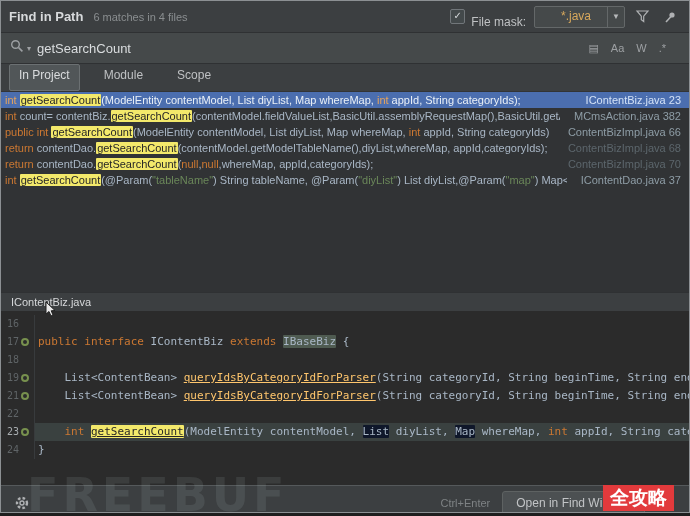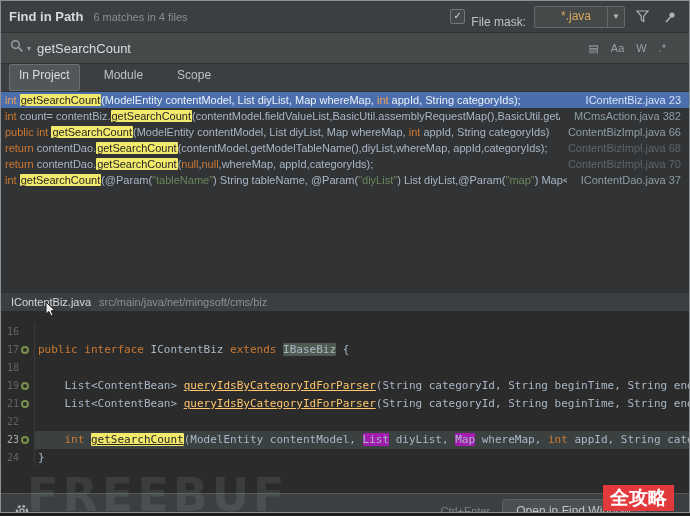--- a/index.html
+++ b/index.html
@@ -48,35 +48,35 @@
   .row.selected .sk { color:#E8A45C; }
   .sm { background:#F3E96B; color:#262626; border-radius:1px; padding:0 1px; }
   .ss { color:#6A8759; }
   
   .pathbar { height:19px; flex:none; box-sizing:border-box; background:#3C3F41;
              border-top:1px solid #2F3133; display:flex; align-items:center; gap:8px;
              padding:0 10px; font-size:11px; }
   .path-file { color:#D6D8DA; }
   .path-dir { color:#8A8F93; }
   
-  .editor { height:170px; flex:none; background:#2B2B2B; overflow:hidden; padding-top:12px;
+  .editor { height:170px; flex:none; background:#2B2B2B; overflow:hidden; padding-top:4px;
             font-family:"DejaVu Sans Mono", monospace; font-size:11px; }
   .eline { display:flex; height:18px; line-height:18px; white-space:pre; }
   .gutter { width:34px; flex:none; display:flex; align-items:center; box-sizing:border-box;
             padding-right:2px; border-right:1px solid #383B3D; }
   .gnum { width:18px; text-align:right; color:#5F6467; font-size:10px; }
   .gicon { width:12px; display:flex; align-items:center; justify-content:center; }
   .marker { width:8px; height:8px; border:2px solid #77904E; border-radius:50%; box-sizing:border-box; }
   .ecode { flex:1; color:#A9B7C6; overflow:hidden; padding-left:3px; }
   .eline.current .ecode { background:#3A4140; }
   .eline.current .gnum { color:#A8ADB0; }
   .ek { color:#CC7832; }
   .emethod { color:#FFC66D; text-decoration:underline; }
   .ehl { background:#4F5B51; border-radius:1px; }
-  .eocc { background:#a21caf; border-radius:1px; }
+  .eocc { background:#0f172a; border-radius:1px; }
   .ematchu { background:#F3E96B; color:#262626; text-decoration:underline; border-radius:1px; }
   
   .footer { height:35px; flex:none; box-sizing:border-box; background:#3C3F41;
             border-top:1px solid #55595B; display:flex; align-items:center; padding:0 10px; gap:12px; }
   .hint { color:#7E8284; font-size:11px; }
   .open-btn { background:#4C5052; border:1px solid #5E6262; border-radius:3px; color:#C2C4C6;
               font-size:12px; padding:4px 13px; margin-right:34px; }
   
   .watermark { position:absolute; left:26px; bottom:-10px; z-index:25; pointer-events:none;
                font-family:"DejaVu Sans", sans-serif; font-weight:900; font-size:46px;
@@ -141,21 +141,20 @@
       <div class="row selected"><span class="row-code"><span class="sk">int </span><span class="sm">getSearchCount</span><span>(ModelEntity contentModel, List diyList, Map whereMap, </span><span class="sk">int</span><span> appId, String categoryIds);</span></span><span class="row-file">IContentBiz.java 23</span></div>
       <div class="row"><span class="row-code"><span class="sk">int </span><span>count= contentBiz.</span><span class="sm">getSearchCount</span><span>(contentModel.fieldValueList,BasicUtil.assemblyRequestMap(),BasicUtil.getA</span></span><span class="row-file">MCmsAction.java 382</span></div>
       <div class="row"><span class="row-code"><span class="sk">public int </span><span class="sm">getSearchCount</span><span>(ModelEntity contentModel, List diyList, Map whereMap, </span><span class="sk">int</span><span> appId, String categoryIds)</span></span><span class="row-file">ContentBizImpl.java 66</span></div>
       <div class="row"><span class="row-code"><span class="sk">return </span><span>contentDao.</span><span class="sm">getSearchCount</span><span>(contentModel.getModelTableName(),diyList,whereMap, appId,categoryIds);</span></span><span class="row-file dim">ContentBizImpl.java 68</span></div>
       <div class="row"><span class="row-code"><span class="sk">return </span><span>contentDao.</span><span class="sm">getSearchCount</span><span>(</span><span class="sk">null</span><span>,</span><span class="sk">null</span><span>,whereMap, appId,categoryIds);</span></span><span class="row-file dim">ContentBizImpl.java 70</span></div>
       <div class="row"><span class="row-code"><span class="sk">int </span><span class="sm">getSearchCount</span><span>(@Param(</span><span class="ss">"tableName"</span><span>) String tableName, @Param(</span><span class="ss">"diyList"</span><span>) List diyList,@Param(</span><span class="ss">"map"</span><span>) Map&lt;St</span></span><span class="row-file">IContentDao.java 37</span></div>
     </div>
 
   <div class="pathbar">
     <span class="path-file">IContentBiz.java</span>
-    <span class="path-dir">src/main/java/net/mingsoft/cms/biz</span>
   </div>
 
   <div class="editor">
     <div>
         <div class="eline"><span class="gutter"><span class="gnum">16</span><span class="gicon"></span></span><span class="ecode"></span></div>
         <div class="eline"><span class="gutter"><span class="gnum">17</span><span class="gicon"><span class="marker"></span></span></span><span class="ecode"><span class="ek">public interface </span><span>IContentBiz </span><span class="ek">extends </span><span class="ehl">IBaseBiz</span><span> {</span></span></div>
         <div class="eline"><span class="gutter"><span class="gnum">18</span><span class="gicon"></span></span><span class="ecode"></span></div>
         <div class="eline"><span class="gutter"><span class="gnum">19</span><span class="gicon"><span class="marker"></span></span></span><span class="ecode"><span>    List&lt;ContentBean&gt; </span><span class="emethod">queryIdsByCategoryIdForParser</span><span>(String categoryId, String beginTime, String endTime);</span></span></div>
         <div class="eline"><span class="gutter"><span class="gnum">21</span><span class="gicon"><span class="marker"></span></span></span><span class="ecode"><span>    List&lt;ContentBean&gt; </span><span class="emethod">queryIdsByCategoryIdForParser</span><span>(String categoryId, String beginTime, String endTime,</span></span></div>
         <div class="eline"><span class="gutter"><span class="gnum">22</span><span class="gicon"></span></span><span class="ecode"></span></div>

